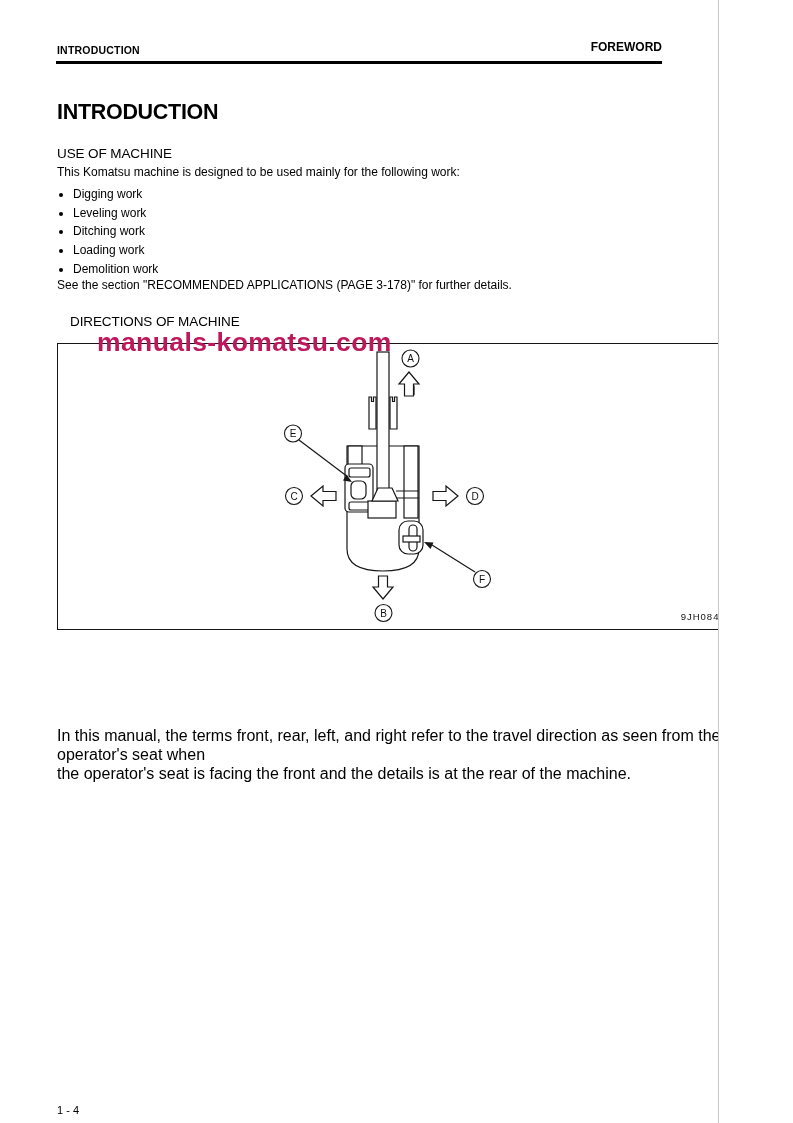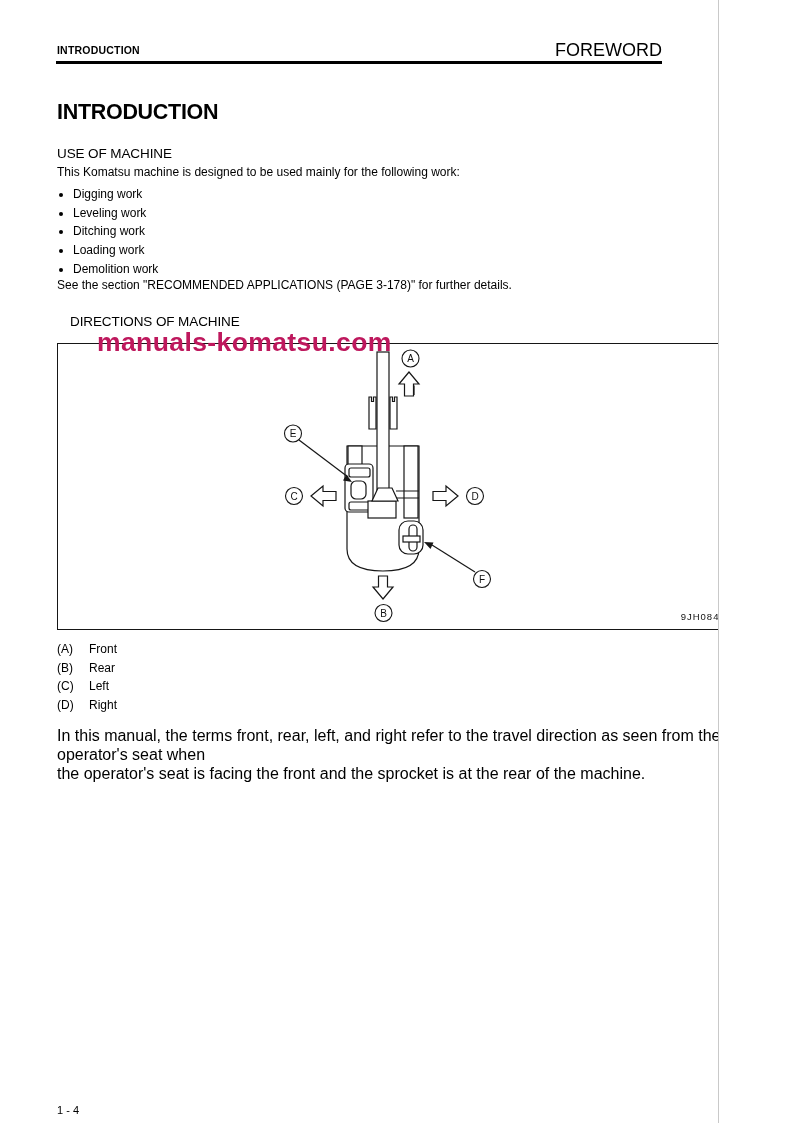--- a/index.html
+++ b/index.html
@@ -5,21 +5,21 @@
   * { margin:0; padding:0; box-sizing:border-box; }
   html,body { background:#ffffff; }
   body { font-family:"Liberation Sans", sans-serif; color:#000; }
   .page {
     position:relative; width:718px; height:1123px; background:#fff;
     overflow:hidden; outline:1px solid #c9c9c9;
   }
   .abs { position:absolute; }
 
   .hdr-left  { left:57px; top:44px; font-size:10.5px; font-weight:bold; letter-spacing:.2px; }
-  .hdr-right { right:56px; top:40px; font-size:18px; font-weight:normal; }
+  .hdr-right { right:56px; top:40px; font-size:12px; font-weight:bold; }
   .hdr-rule  { left:56px; right:56px; top:61px; height:3px; background:#000; }
 
   .doc-title { left:57px; top:100px; font-size:21.5px; font-weight:bold; letter-spacing:-.3px; }
 
   .sec-head  { font-size:13.5px; font-weight:normal; letter-spacing:-.1px; }
   .use-head  { left:57px; top:146px; }
   .lead      { left:57px; top:165px; font-size:12px; }
 
   .bullets   { left:57px; top:185px; width:400px; list-style:disc; padding-left:16px; }
   .bullets li { font-size:12px; line-height:18.7px; }
@@ -134,36 +134,22 @@
         <text x="236" y="155.5">C</text>
         <text x="417" y="155.5">D</text>
         <text x="235" y="93">E</text>
         <text x="424" y="238.5">F</text>
       </g>
       <text x="674" y="276" font-size="9.5" letter-spacing="1" text-anchor="end">9JH08463</text>
     </svg>
   </div>
 
   <div class="abs legend">
-    <div class="leg-col l">
-      <div class="leg-row">
-        <span class="leg-key">(A)</span><span>Front</span>
-      </div>
-      <div class="leg-row">
-        <span class="leg-key">(B)</span><span>Rear</span>
-      </div>
-      <div class="leg-row">
-        <span class="leg-key">(C)</span><span>Left</span>
-      </div>
-      <div class="leg-row">
-        <span class="leg-key">(D)</span><span>Right</span>
-      </div>
-    </div>
   </div>
 
   <div class="abs note">
     <div>In this manual, the terms front, rear, left, and right refer to the travel direction as seen from the operator's seat when</div>
-    <div>the operator's seat is facing the front and the sprocket is at the rear of the machine.</div>
+    <div>the operator's seat is facing the front and the details is at the rear of the machine.</div>
   </div>
 
   <div class="abs footer">1 - 4</div>
 
 </div>
 
 </body></html>

